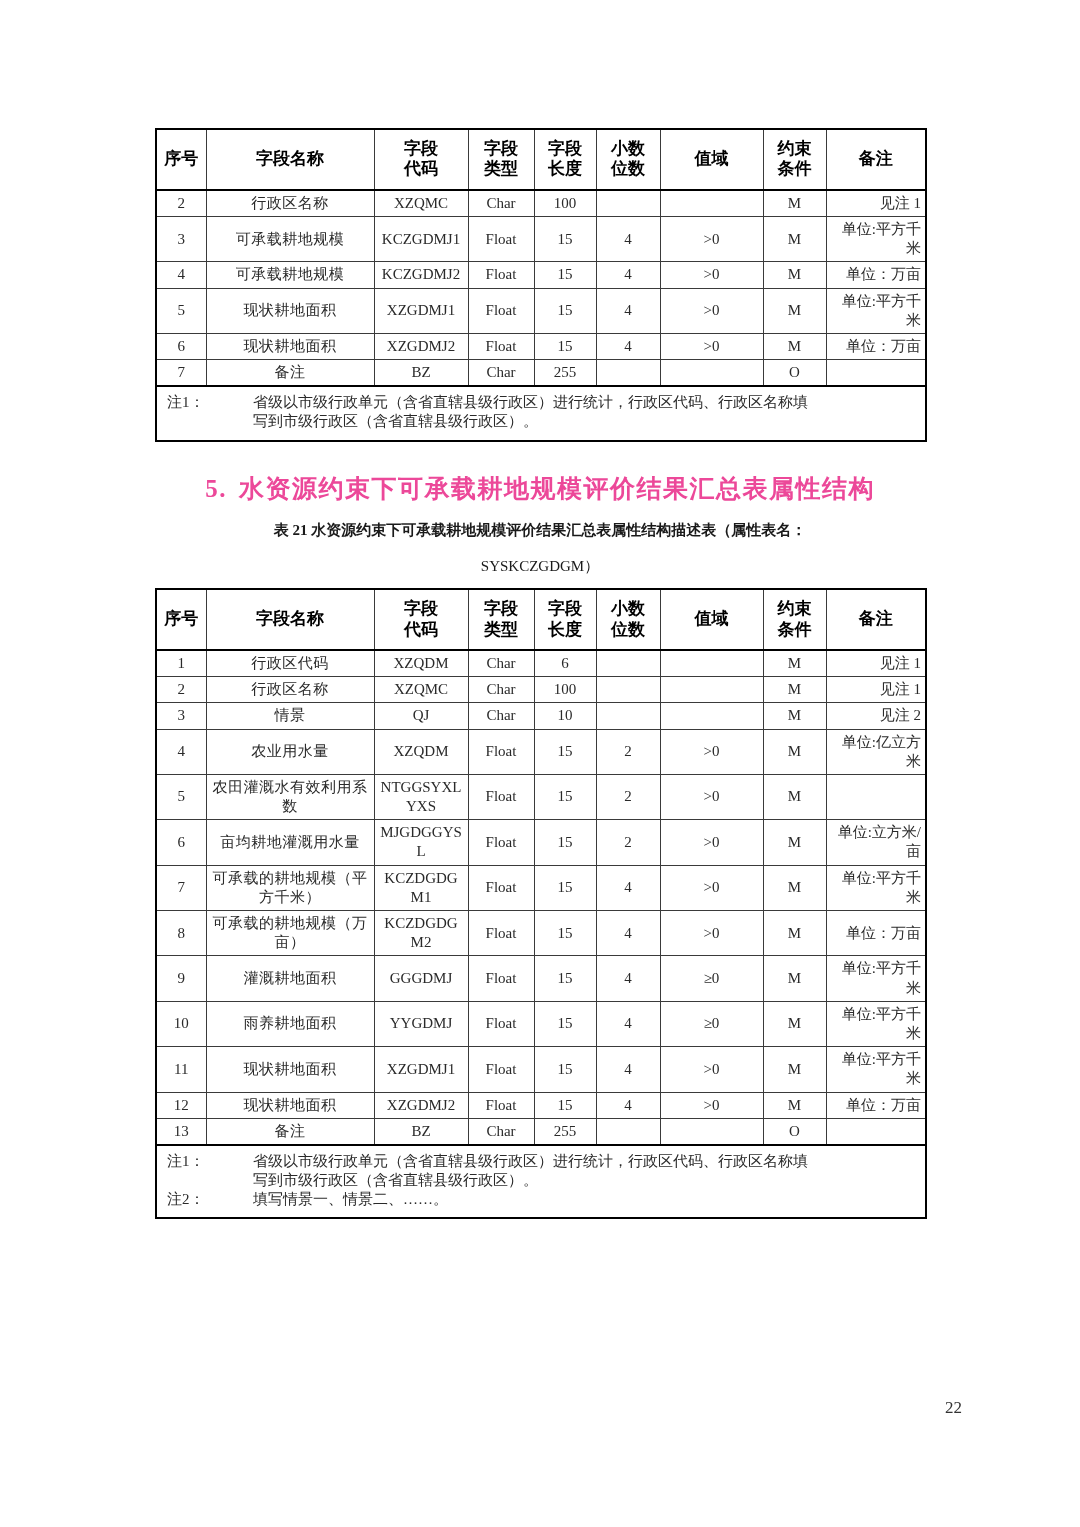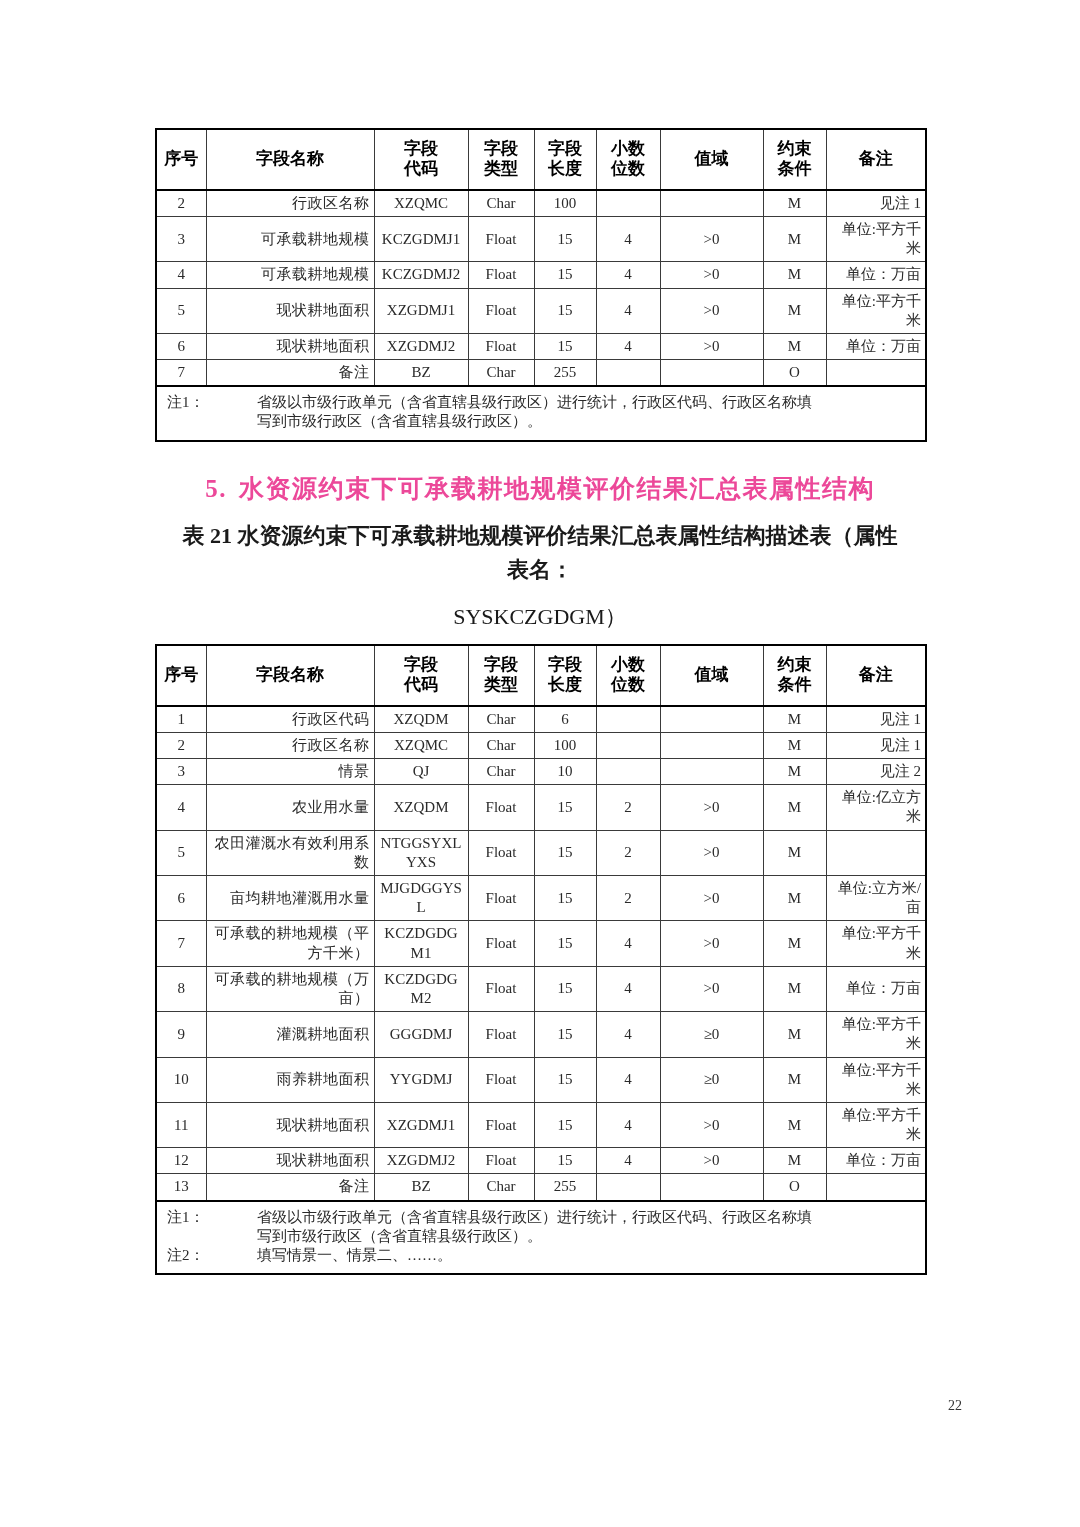--- a/index.html
+++ b/index.html
@@ -53,43 +53,42 @@
     font-size: 17px;
     line-height: 1.2;
     padding: 9px 2px;
   }
   table.attr-table tbody td.remark {
     text-align: right;
     padding-left: 6px;
   }
   table.attr-table tbody td.name {
     letter-spacing: 0.5px;
-    text-align: right;
   }
   td.note-cell {
     text-align: left !important;
     padding: 6px 10px 8px 10px !important;
     font-size: 15.5px;
     line-height: 1.5;
     border-top: 2px solid #000 !important;
   }
   .note-line {
     display: flex;
     align-items: flex-start;
+    gap: 32px;
   }
   .note-label {
     flex: 0 0 auto;
     width: 54px;
   }
   .note-body {
     flex: 1 1 auto;
   }
   .note-body .cont {
     display: block;
-    margin-left: 36px;
   }
 
   
   col.c-seq    { width: 50px; }
   col.c-name   { width: 168px; }
   col.c-code   { width: 94px; }
   col.c-type   { width: 66px; }
   col.c-len    { width: 62px; }
   col.c-dec    { width: 64px; }
   col.c-range  { width: 103px; }
@@ -104,38 +103,38 @@
     font-weight: bold;
     letter-spacing: 1.5px;
     color: #ec4899;
   }
   .section-heading .num {
     margin-right: 12px;
   }
   .table-caption {
     margin: 14px 0 10px 0;
     text-align: center;
-    font-size: 22px;
+    font-size: 15px;
     font-weight: bold;
     line-height: 1.55;
     color: #1a1a1a;
     padding: 0 18px;
   }
   .table-caption .cap-line2 {
     display: block;
     font-weight: normal;
     margin-top: 13px;
   }
 
   
   .page-number {
     position: absolute;
     right: 118px;
     top: 1398px;
-    font-size: 14px;
+    font-size: 17px;
     color: #333;
   }
 </style>
 </head>
 <body>
 
 <div class="page">
   <div class="content">
 
     <table class="attr-table">

